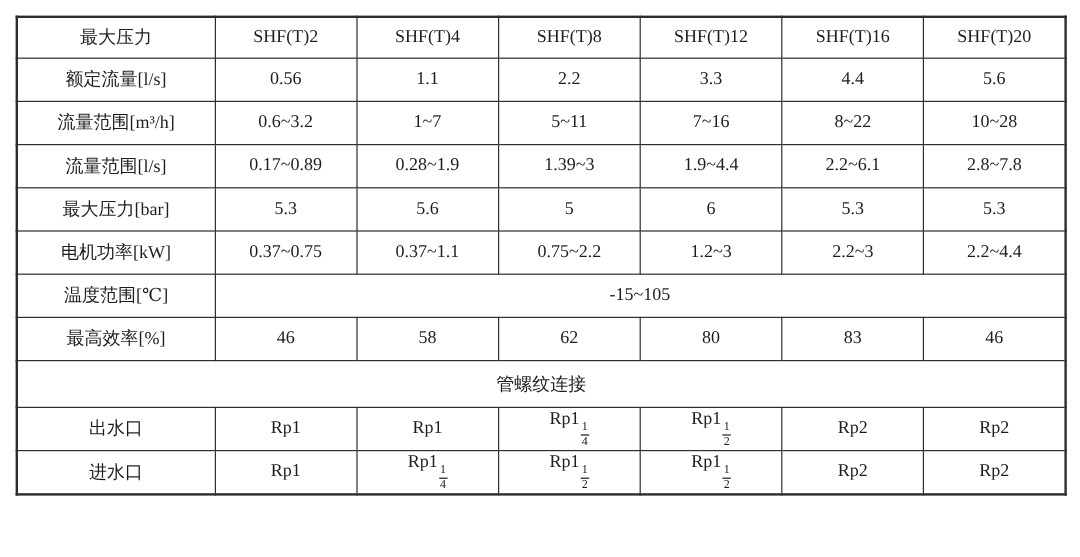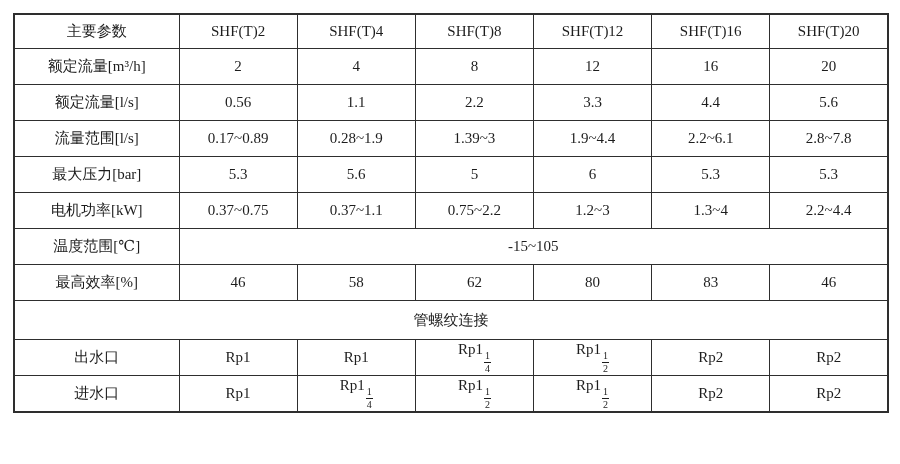--- a/index.html
+++ b/index.html
@@ -66,45 +66,45 @@
       <col class="c-param">
       <col>
         <col>
         <col>
         <col>
         <col>
         <col>
     </colgroup>
     <tbody>
         <tr class="header-row">
-          <th>主要参数</th>
+          <th>最大压力</th>
           <th>SHF(T)2</th>
           <th>SHF(T)4</th>
           <th>SHF(T)8</th>
           <th>SHF(T)12</th>
           <th>SHF(T)16</th>
           <th>SHF(T)20</th>
-        </tr>
-        <tr>
-          <th>额定流量[m³/h]</th>
-          <td>2</td>
-          <td>4</td>
-          <td>8</td>
-          <td>12</td>
-          <td>16</td>
-          <td>20</td>
         </tr>
         <tr>
           <th>额定流量[l/s]</th>
           <td>0.56</td>
           <td>1.1</td>
           <td>2.2</td>
           <td>3.3</td>
           <td>4.4</td>
           <td>5.6</td>
+        </tr>
+        <tr>
+          <th>流量范围[m³/h]</th>
+          <td>0.6~3.2</td>
+          <td>1~7</td>
+          <td>5~11</td>
+          <td>7~16</td>
+          <td>8~22</td>
+          <td>10~28</td>
         </tr>
         <tr>
           <th>流量范围[l/s]</th>
           <td>0.17~0.89</td>
           <td>0.28~1.9</td>
           <td>1.39~3</td>
           <td>1.9~4.4</td>
           <td>2.2~6.1</td>
           <td>2.8~7.8</td>
         </tr>
@@ -116,21 +116,21 @@
           <td>6</td>
           <td>5.3</td>
           <td>5.3</td>
         </tr>
         <tr>
           <th>电机功率[kW]</th>
           <td>0.37~0.75</td>
           <td>0.37~1.1</td>
           <td>0.75~2.2</td>
           <td>1.2~3</td>
-          <td>1.3~4</td>
+          <td>2.2~3</td>
           <td>2.2~4.4</td>
         </tr>
         <tr>
           <th>温度范围[℃]</th>
           <td class="temp-cell" colspan="6">-15~105</td>
         </tr>
         <tr>
           <th>最高效率[%]</th>
           <td>46</td>
           <td>58</td>

